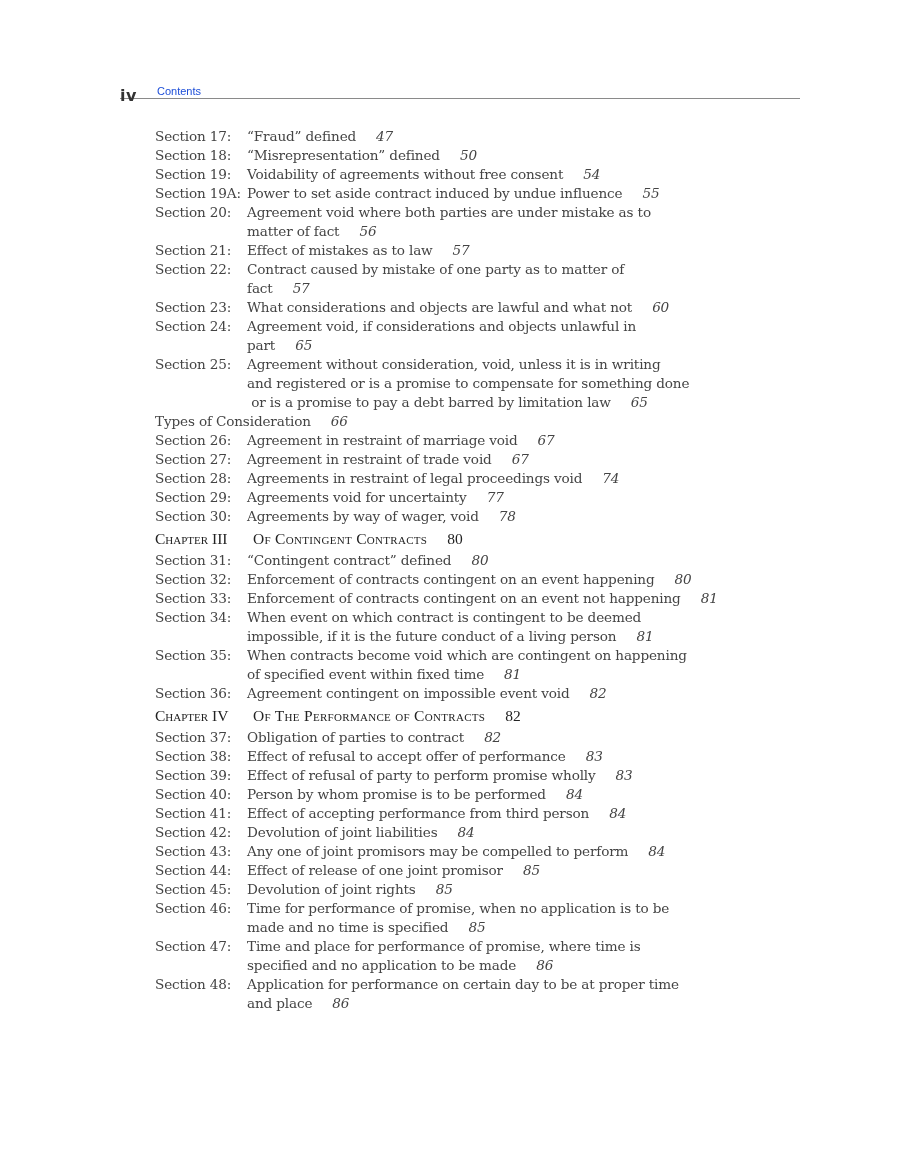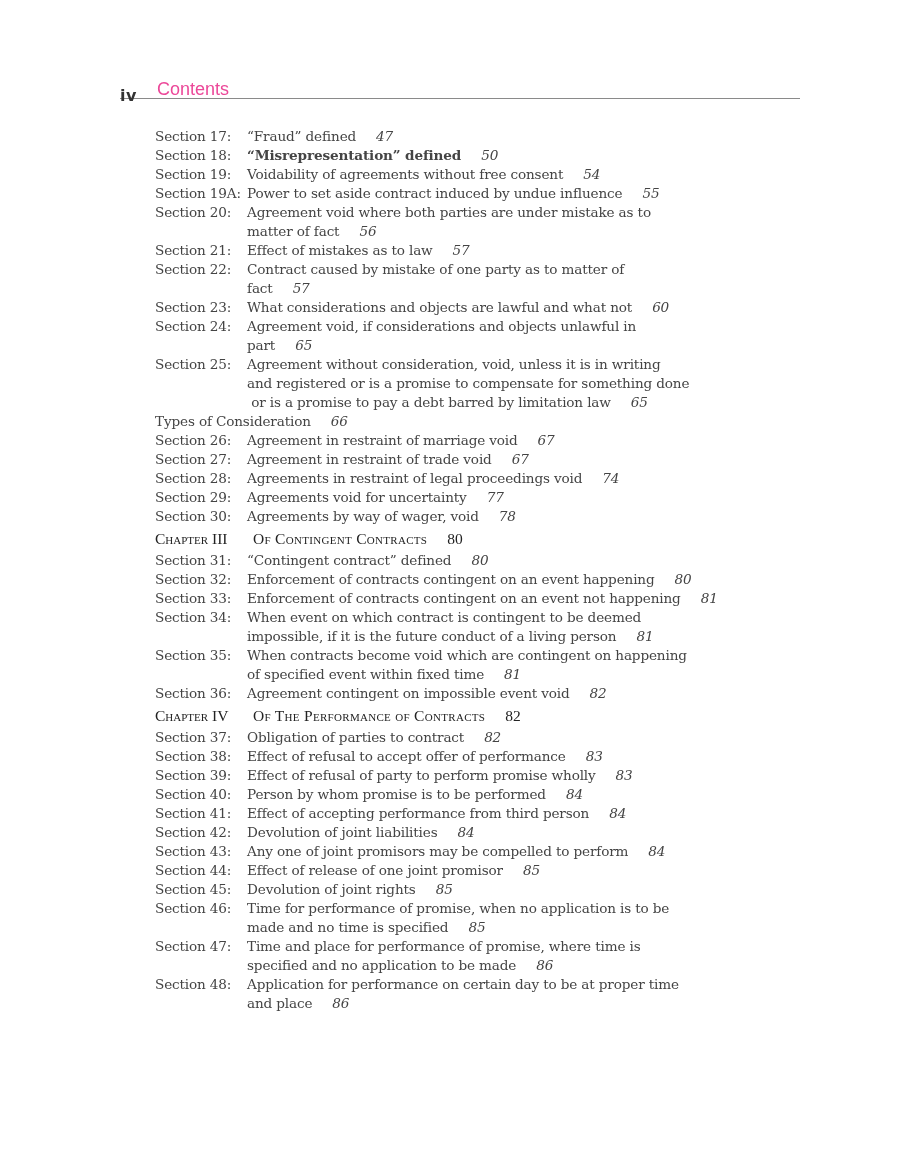--- a/index.html
+++ b/index.html
@@ -2,22 +2,22 @@
 <html><head>
 <meta charset="utf-8">
 <style>
   html, body { margin: 0; padding: 0; background: #ffffff; }
   body { width: 920px; height: 1160px; position: relative; overflow: hidden;
          font-family: "DejaVu Serif", "Liberation Serif", serif; color: #3a3a3a; }
   .header { position: absolute; left: 120px; top: 76px; width: 680px; height: 22px;
             border-bottom: 1.5px solid #8a8a8a; }
   .folio { position: absolute; left: 0; top: 10px; font-family: "DejaVu Sans", sans-serif;
            font-size: 16px; font-weight: bold; color: #333; letter-spacing: 0.5px; }
-  .running-title { position: absolute; left: 37px; top: 3px; font-family: "Liberation Sans", sans-serif;
-           font-size: 18px; color: #ec4899; }
+  .running-title { position: absolute; left: 37px; top: 9px; font-family: "Liberation Sans", sans-serif;
+           font-size: 11px; color: #1d4ed8; }
   .toc { position: absolute; left: 155px; top: 127px; width: 620px; }
   .entry { display: flex; font-size: 13.6px; line-height: 19px; letter-spacing: -0.15px; }
   .sec-label { width: 92px; flex: 0 0 92px; white-space: nowrap; color: #444; }
   .sec-title { flex: 1; color: #444; }
   .page { font-style: italic; margin-left: 20px; color: #444; }
   .plain { font-size: 13.6px; line-height: 19px; color: #444; letter-spacing: -0.15px; }
   .chapter { font-family: "Liberation Serif", serif; font-size: 15.5px; line-height: 24px;
              color: #222; margin: 1px 0 0 0; display: flex; }
   .ch-label { font-variant: small-caps; width: 98px; flex: 0 0 98px; }
   .ch-title { font-variant: small-caps; letter-spacing: 0.3px; }
@@ -35,21 +35,21 @@
 <div class="toc" id="toc">
     <div class="entry">
       <span class="sec-label">Section 17:</span>
       <span class="sec-title">
         <span class="line"><span style="white-space: pre;">“Fraud” defined</span><span class="page">47</span></span>
       </span>
     </div>
     <div class="entry">
       <span class="sec-label">Section 18:</span>
       <span class="sec-title">
-        <span class="line"><span style="white-space: pre; font-weight: bold;">“Misrepresentation” defined</span><span class="page">50</span></span>
+        <span class="line"><span style="white-space: pre;">“Misrepresentation” defined</span><span class="page">50</span></span>
       </span>
     </div>
     <div class="entry">
       <span class="sec-label">Section 19:</span>
       <span class="sec-title">
         <span class="line"><span style="white-space: pre;">Voidability of agreements without free consent</span><span class="page">54</span></span>
       </span>
     </div>
     <div class="entry">
       <span class="sec-label">Section 19A:</span>

